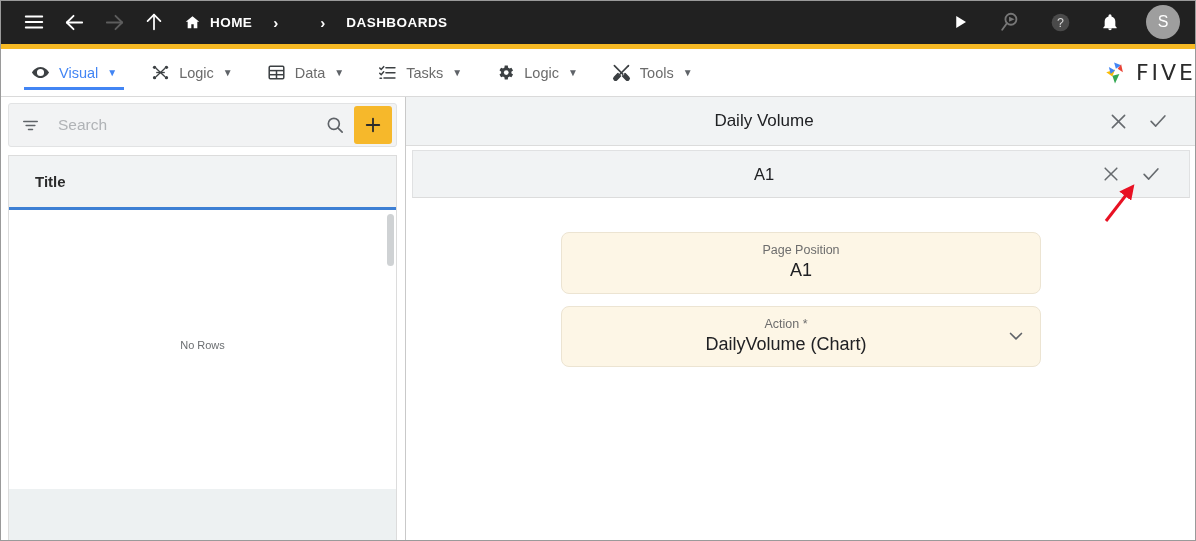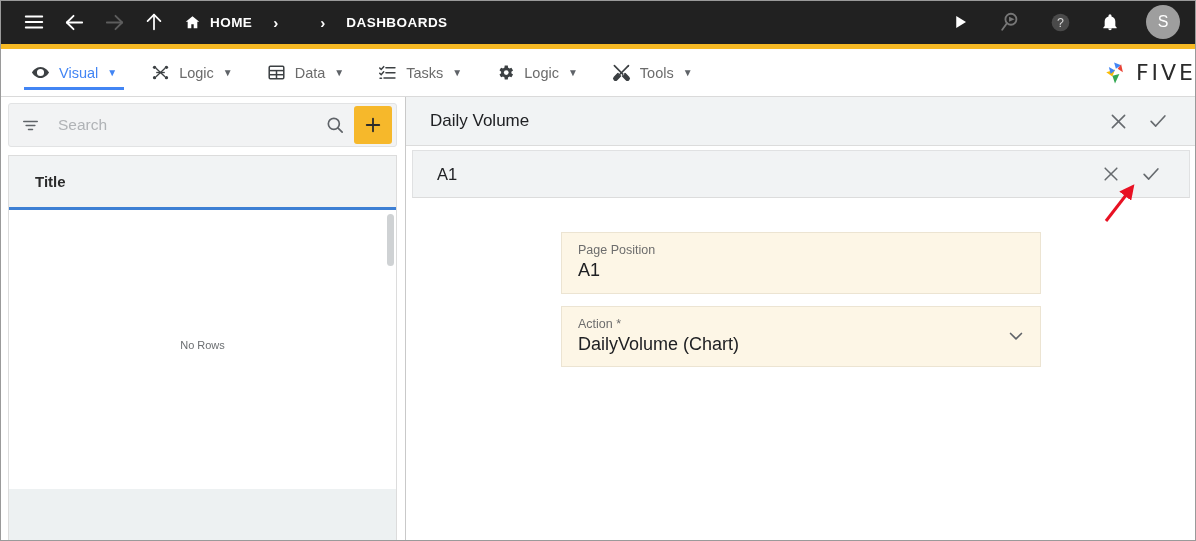--- a/index.html
+++ b/index.html
@@ -209,20 +209,21 @@
     border: 1px solid #dcdcdc;
     border-top: none;
   }
 
   
   .right {
     flex: 1 1 auto;
     display: flex; flex-direction: column;
     background: #ffffff;
     position: relative;
+    text-align: center;
   }
   .panel-head {
     height: 49px;
     background: #f1f3f4;
     display: flex; align-items: center;
     padding: 0 18px 0 24px;
     border-bottom: 1px solid #dcdcdc;
     flex: 0 0 auto;
   }
   .panel-title { font-size: 17px; color: #202124; flex: 1 1 auto; }
@@ -243,21 +244,21 @@
   .form-area {
     flex: 1 1 auto;
     background: #ffffff;
     padding-top: 34px;
     display: flex; flex-direction: column; align-items: center;
   }
   .field {
     width: 480px;
     background: #fdf6e6;
     border: 1px solid #ece4d2;
-    border-radius: 0;
+    border-radius: 8px;
     padding: 10px 16px 11px 16px;
     margin-bottom: 12px;
     position: relative;
   }
   .field-label {
     font-size: 12.5px;
     color: #6d6d6d;
     margin-bottom: 2px;
   }
   .field-value {

